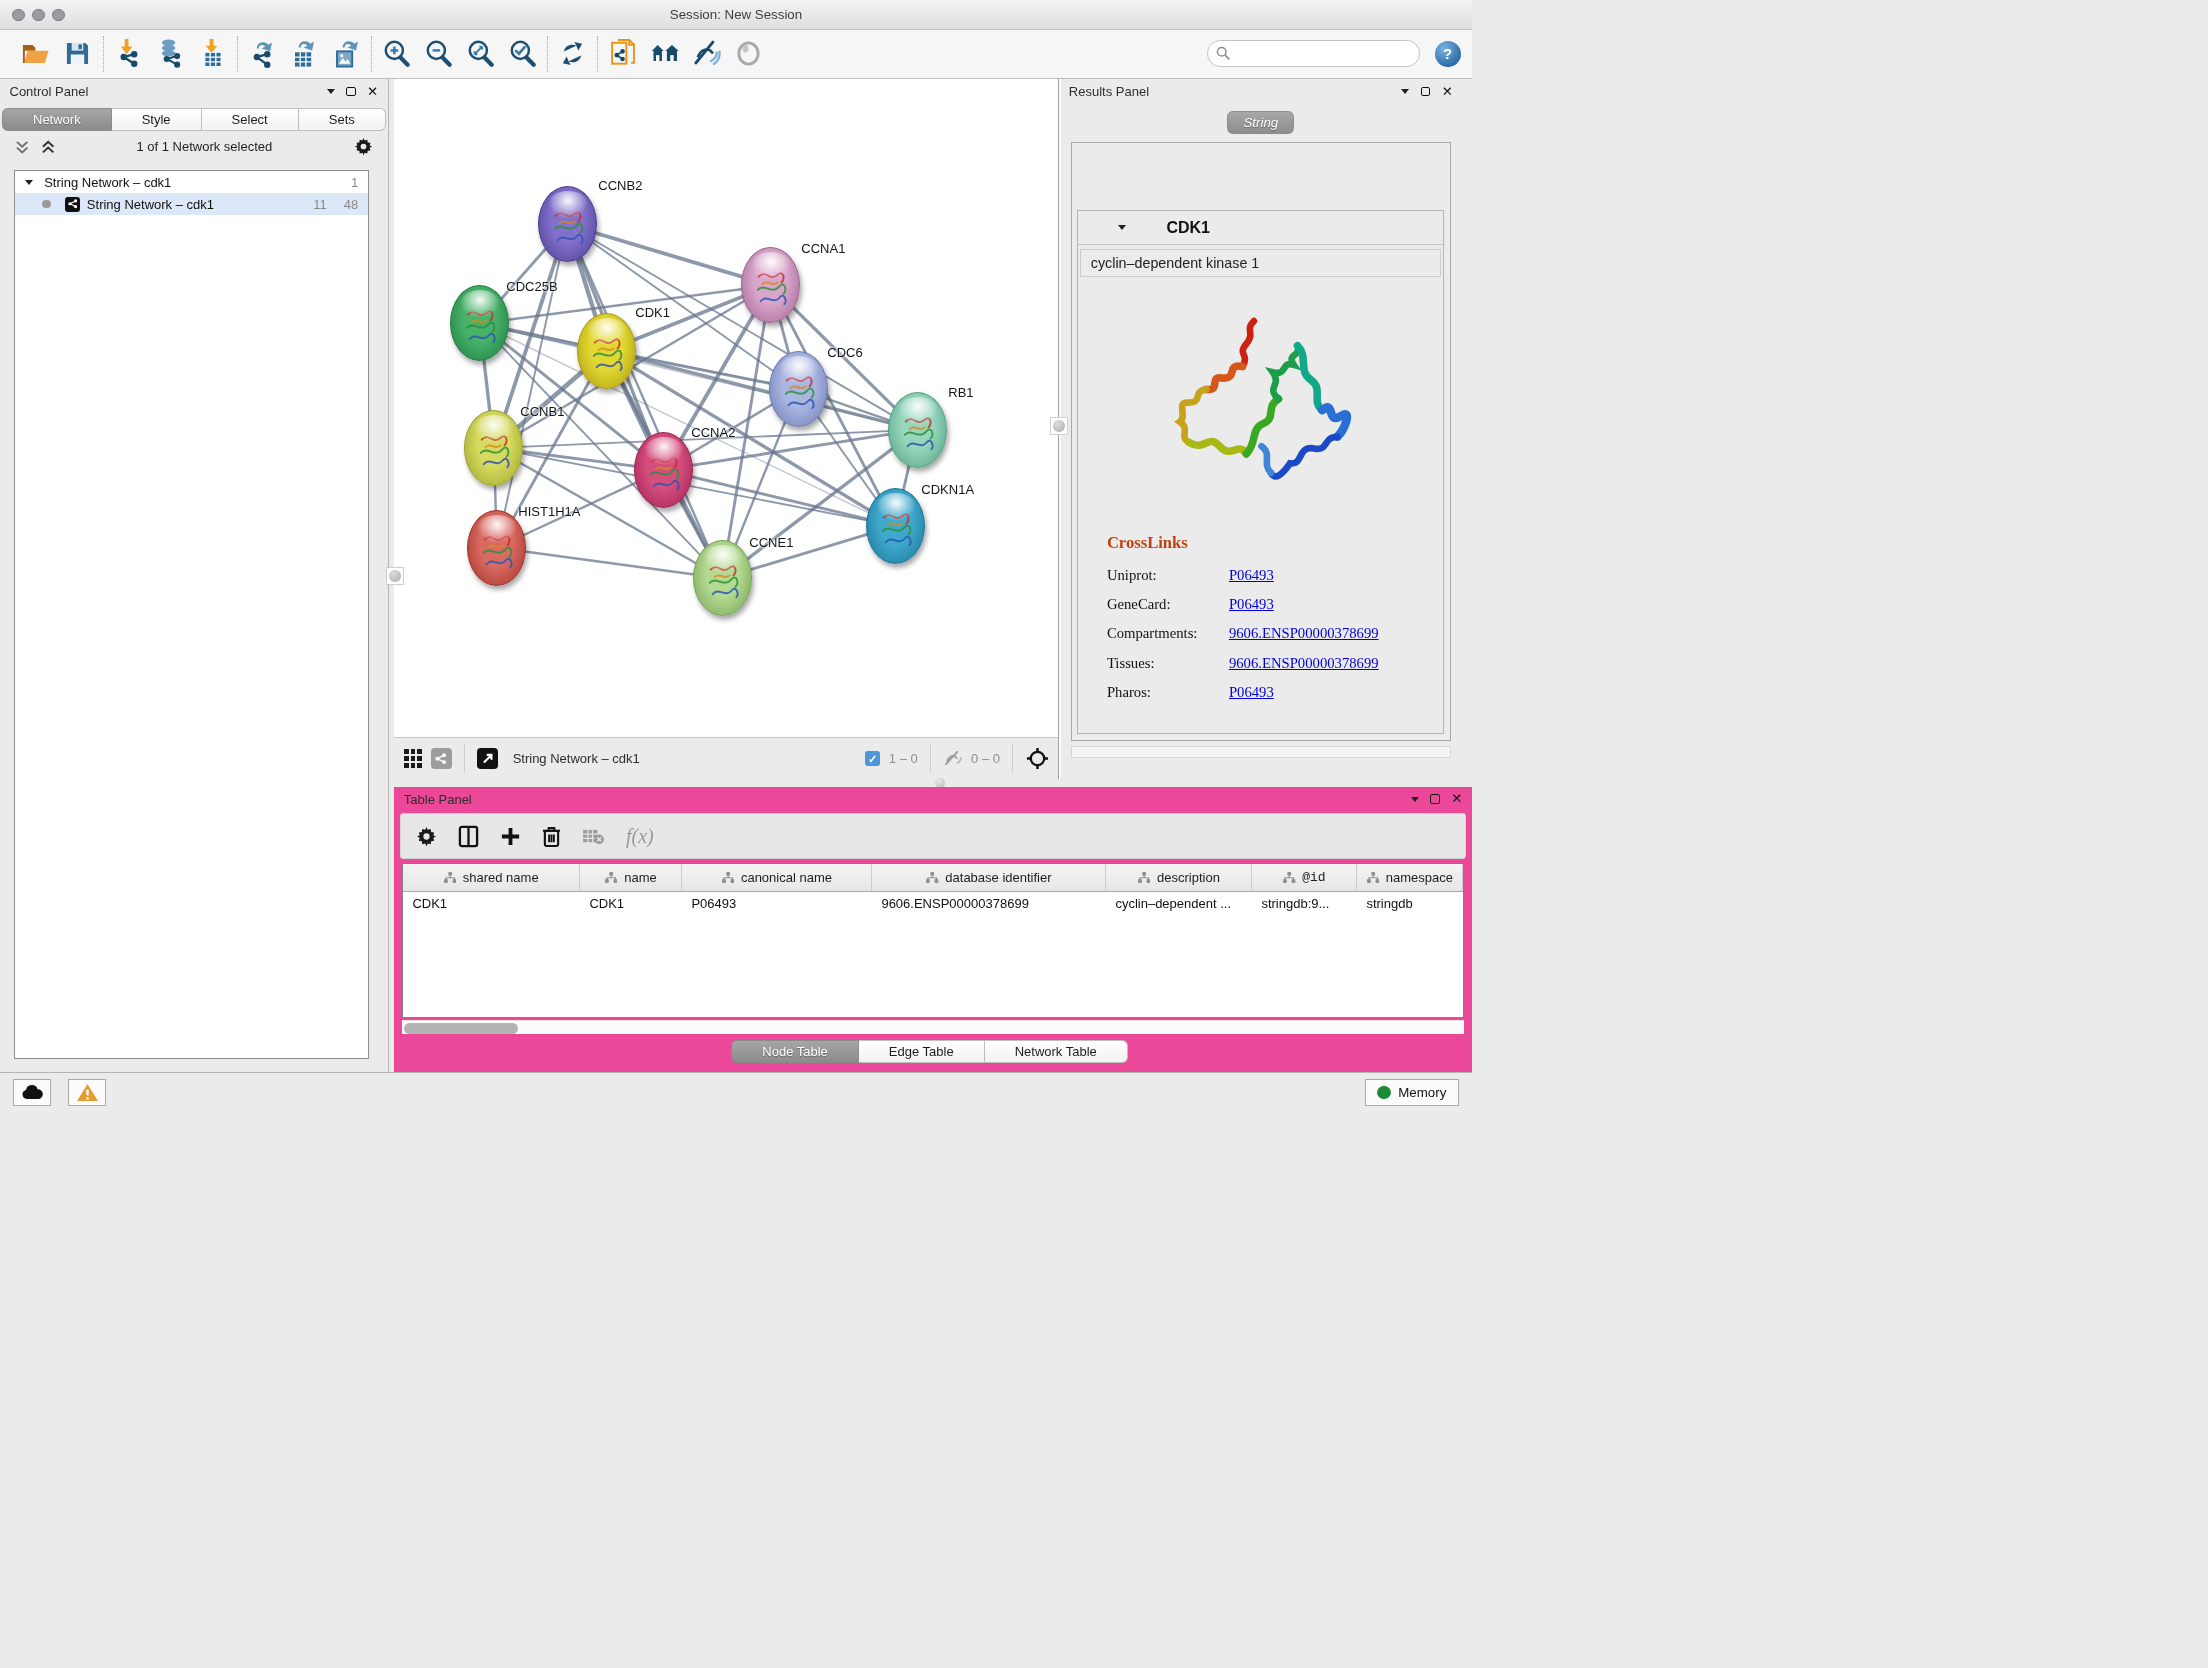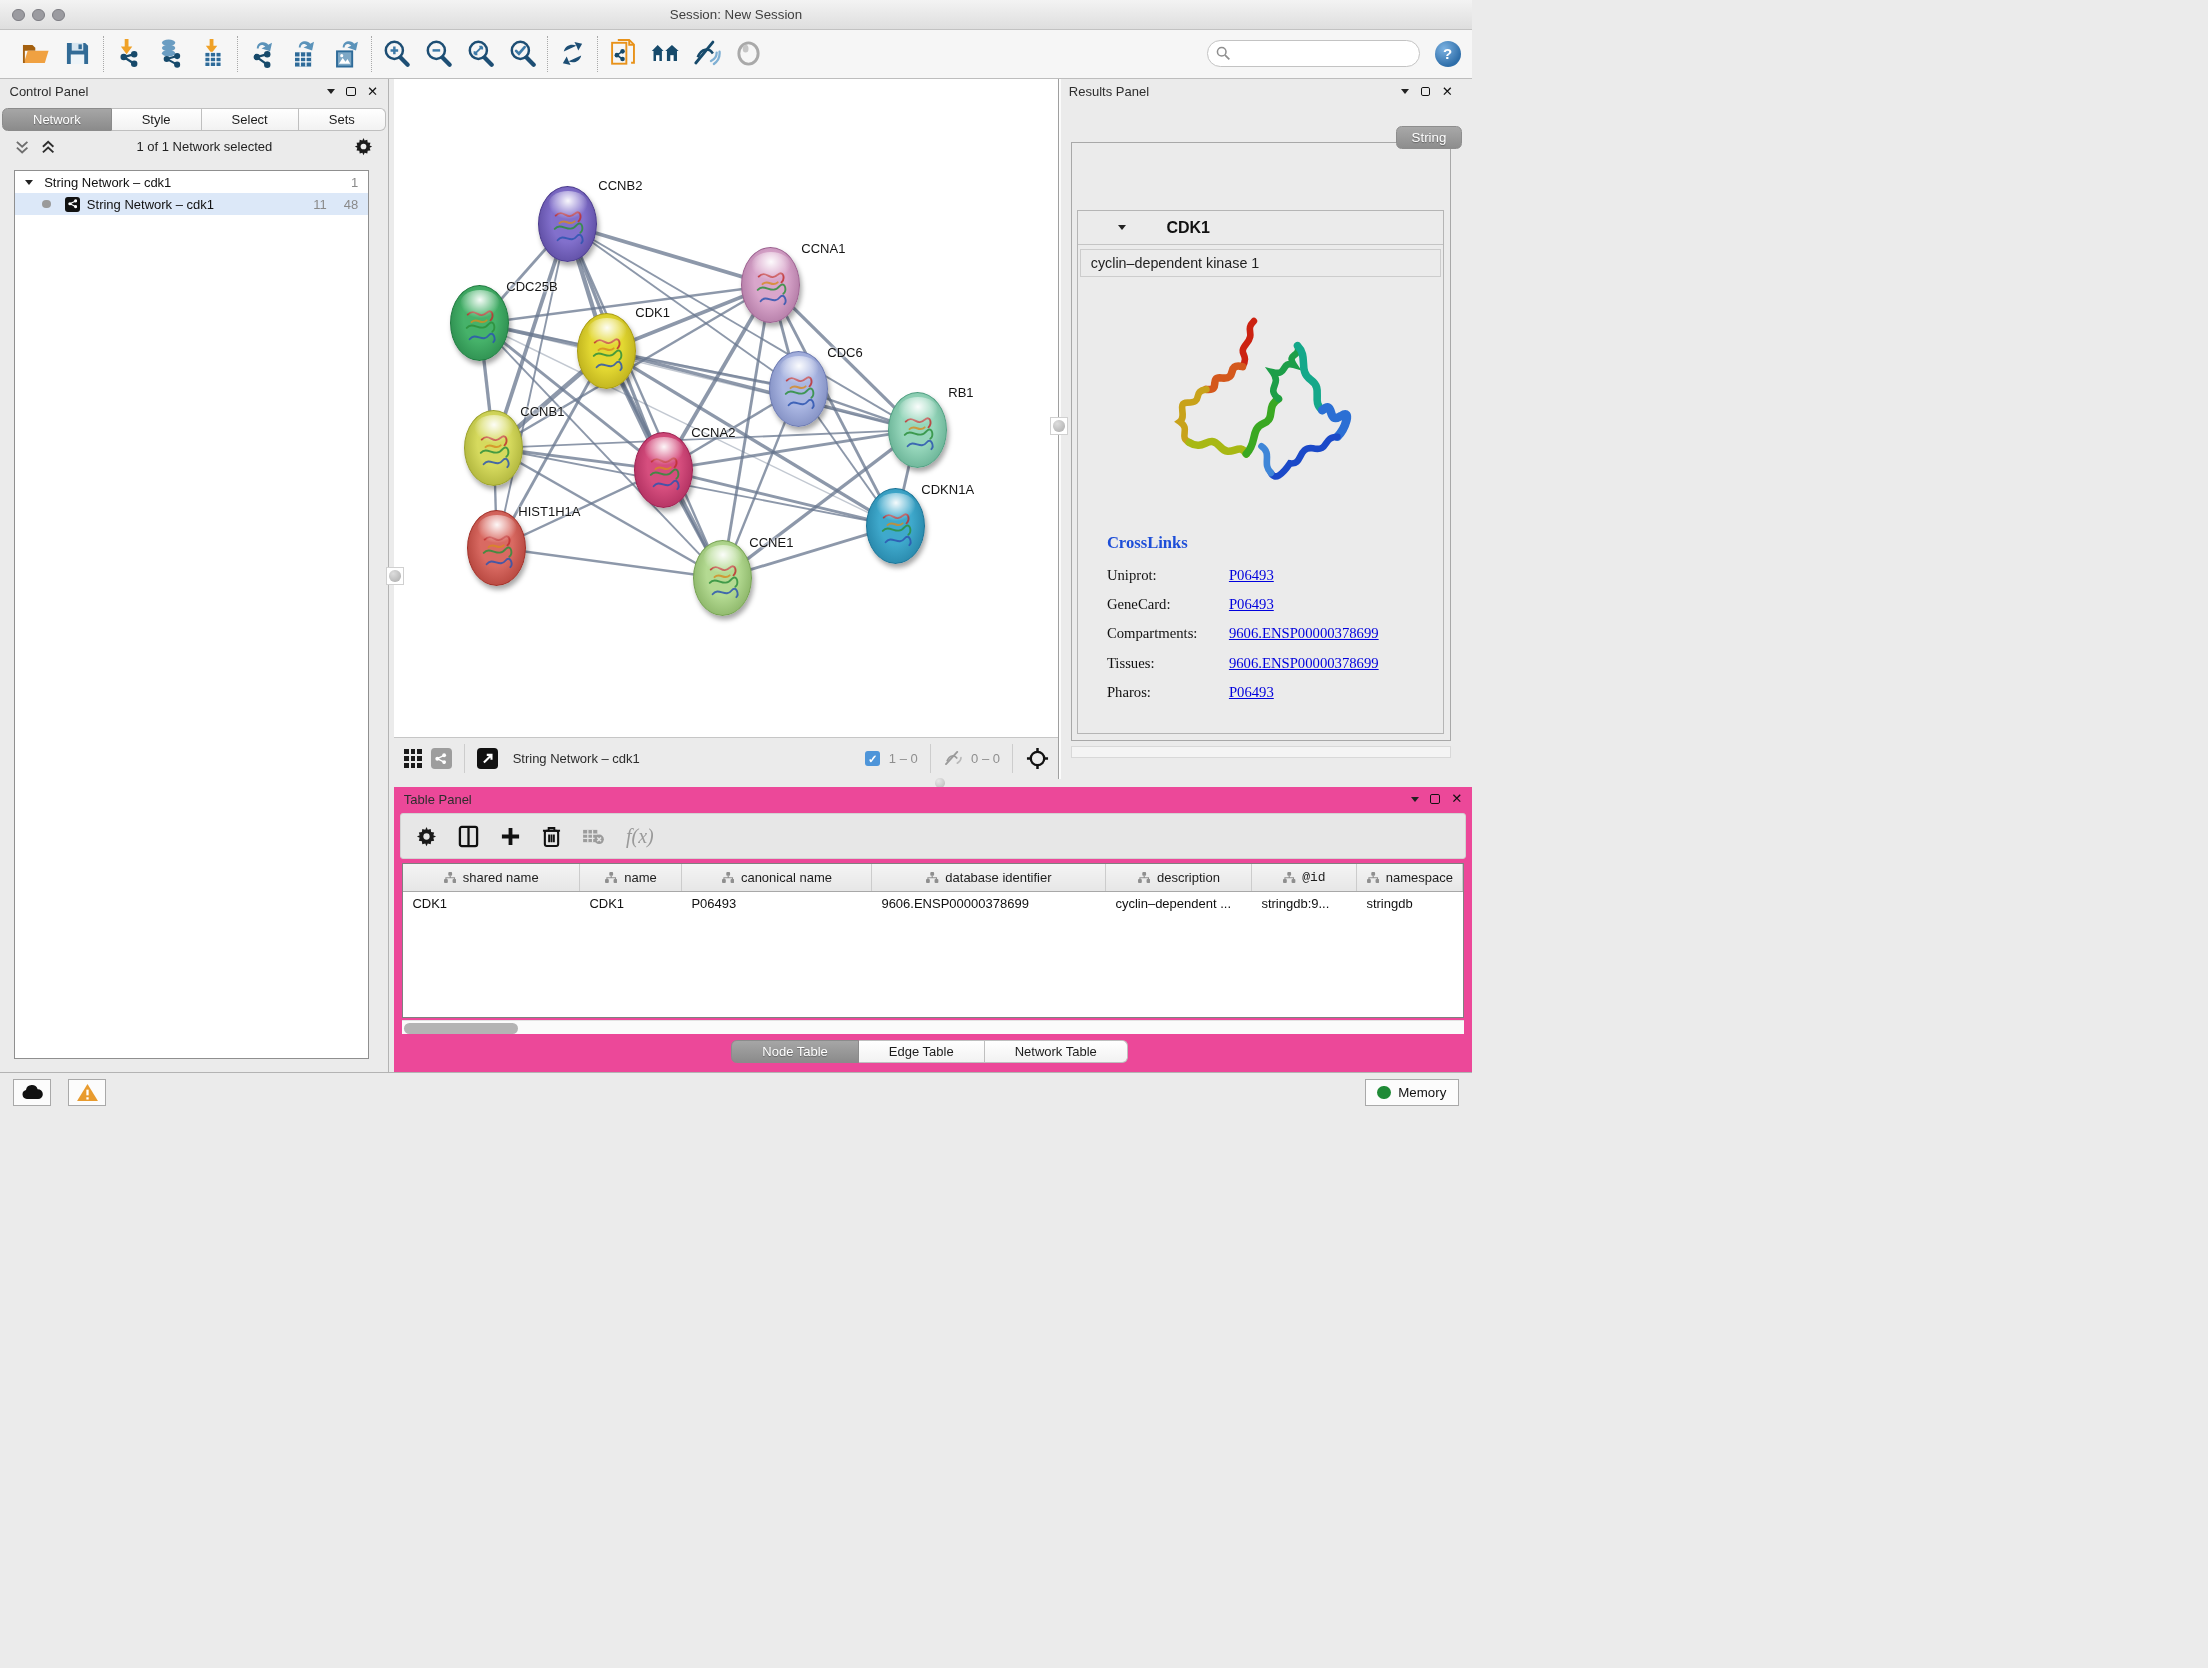--- a/index.html
+++ b/index.html
@@ -97,35 +97,35 @@
   .dtable th { background:linear-gradient(#f4f4f4,#e6e6e6); border-right:1px solid #cccccc; border-bottom:1px solid #a8a8a8;
     height:27.6px; font-weight:normal; font-size:13px; color:#1d1d1d; overflow:hidden; white-space:nowrap; }
   .dtable th .thwrap { display:flex; align-items:center; justify-content:center; gap:6.7px; padding:0 3.8px; }
   .dtable td { height:23px; font-size:13px; color:#111; padding:0 9.5px; overflow:hidden; white-space:nowrap; }
   .hscroll { margin:1.9px 7.6px 0 7.6px; height:14.3px; background:#fbfbfb; border-top:1px solid #e3e3e3; position:relative; }
   .hscroll .thumb { position:absolute; left:1.9px; top:1.9px; width:114px; height:10.5px; border-radius:5.7px; background:#b4b4b4; }
   .bottom-tabs { margin-top:5.7px; display:flex; padding-left:337px; }
 
   
   .results-panel { width:404px; background:#ebebeb; border-left:1px solid #9f9f9f; box-shadow:inset 1.9px 0 0 #fdfdfd; position:relative; }
-  .rp-tabrow { display:flex; justify-content:flex-end; margin-top:22px; position:relative; z-index:2; }
+  .rp-tabrow { display:flex; justify-content:center; margin-top:7px; position:relative; z-index:2;font-style:italic; }
   .rp-tab { height:23px; padding:0 15px; display:flex; align-items:center; font-size:13.3px; color:#fff;
     background:linear-gradient(#a8a8a8,#8d8d8d); border:1px solid #8d8d8d; border-radius:5.7px; text-shadow:0 1px 1px rgba(0,0,0,.35); }
   .rp-box { position:absolute; left:11.4px; right:11.4px; top:63px; bottom:38px; border:1px solid #a8a8a8; background:#ebebeb; }
   .rp-btnbox { border-bottom:1px solid #a8a8a8; height:59px; display:flex; align-items:center; justify-content:center; gap:32px; }
   .rp-btn { background:linear-gradient(#ffffff,#f4f4f4); border:1px solid #bdbdbd; border-radius:5.7px; height:27.6px;
     padding:0 21px; font-size:13.8px; color:#111; display:flex; align-items:center; box-shadow:0 1px 1.9px rgba(0,0,0,.12); }
   .rp-section { position:absolute; left:5.7px; right:5.7px; top:67px; bottom:5.7px; border:1px solid #b5b5b5; }
   .rp-generow { height:34px; display:flex; align-items:center; border-bottom:1px solid #c4c4c4; padding-left:40px; gap:40px; }
   .rp-gene { font-size:16px; font-weight:bold; color:#111; }
   .rp-desc { margin:3.8px 1.9px 0 1.9px; border:1px solid #cccccc; height:28.5px; display:flex; align-items:center;
     padding-left:9.5px; font-size:14.3px; color:#222; }
   .rp-img { display:flex; justify-content:center; margin-top:27px; }
   .crosslinks { font-family:"Liberation Serif", serif; padding:25px 0 0 28.5px; }
-  .crosslinks h3 { font-size:16.6px; color:#1d4ed8; margin-bottom:13.3px; }
+  .crosslinks h3 { font-size:16.6px; color:#c2410c; margin-bottom:13.3px; }
   .cl-row { display:flex; margin-bottom:12.4px; }
   .cl-label { width:122px; font-size:14.7px; color:#111; }
   .cl-val { font-size:14.7px; color:#0000dd; text-decoration:underline; }
   .rp-bottomscroll { position:absolute; left:11.4px; right:11.4px; bottom:21px; height:12.4px; background:#f4f4f4; border:1px solid #d8d8d8; }
 
   
   .statusbar { position:absolute; left:0; right:0; bottom:0; height:40px; background:#ebebeb; border-top:1px solid #b3b3b3;
     display:flex; align-items:center; padding:0 13.3px; }
   .sb-btn { width:38px; height:27px; background:#fcfcfc; border:1.4px solid #a9a9a9; display:flex; align-items:center; justify-content:center; margin-right:17px; }
   .mem-btn { margin-left:auto; height:27px; background:#fcfcfc; border:1.4px solid #a9a9a9; display:flex; align-items:center;

